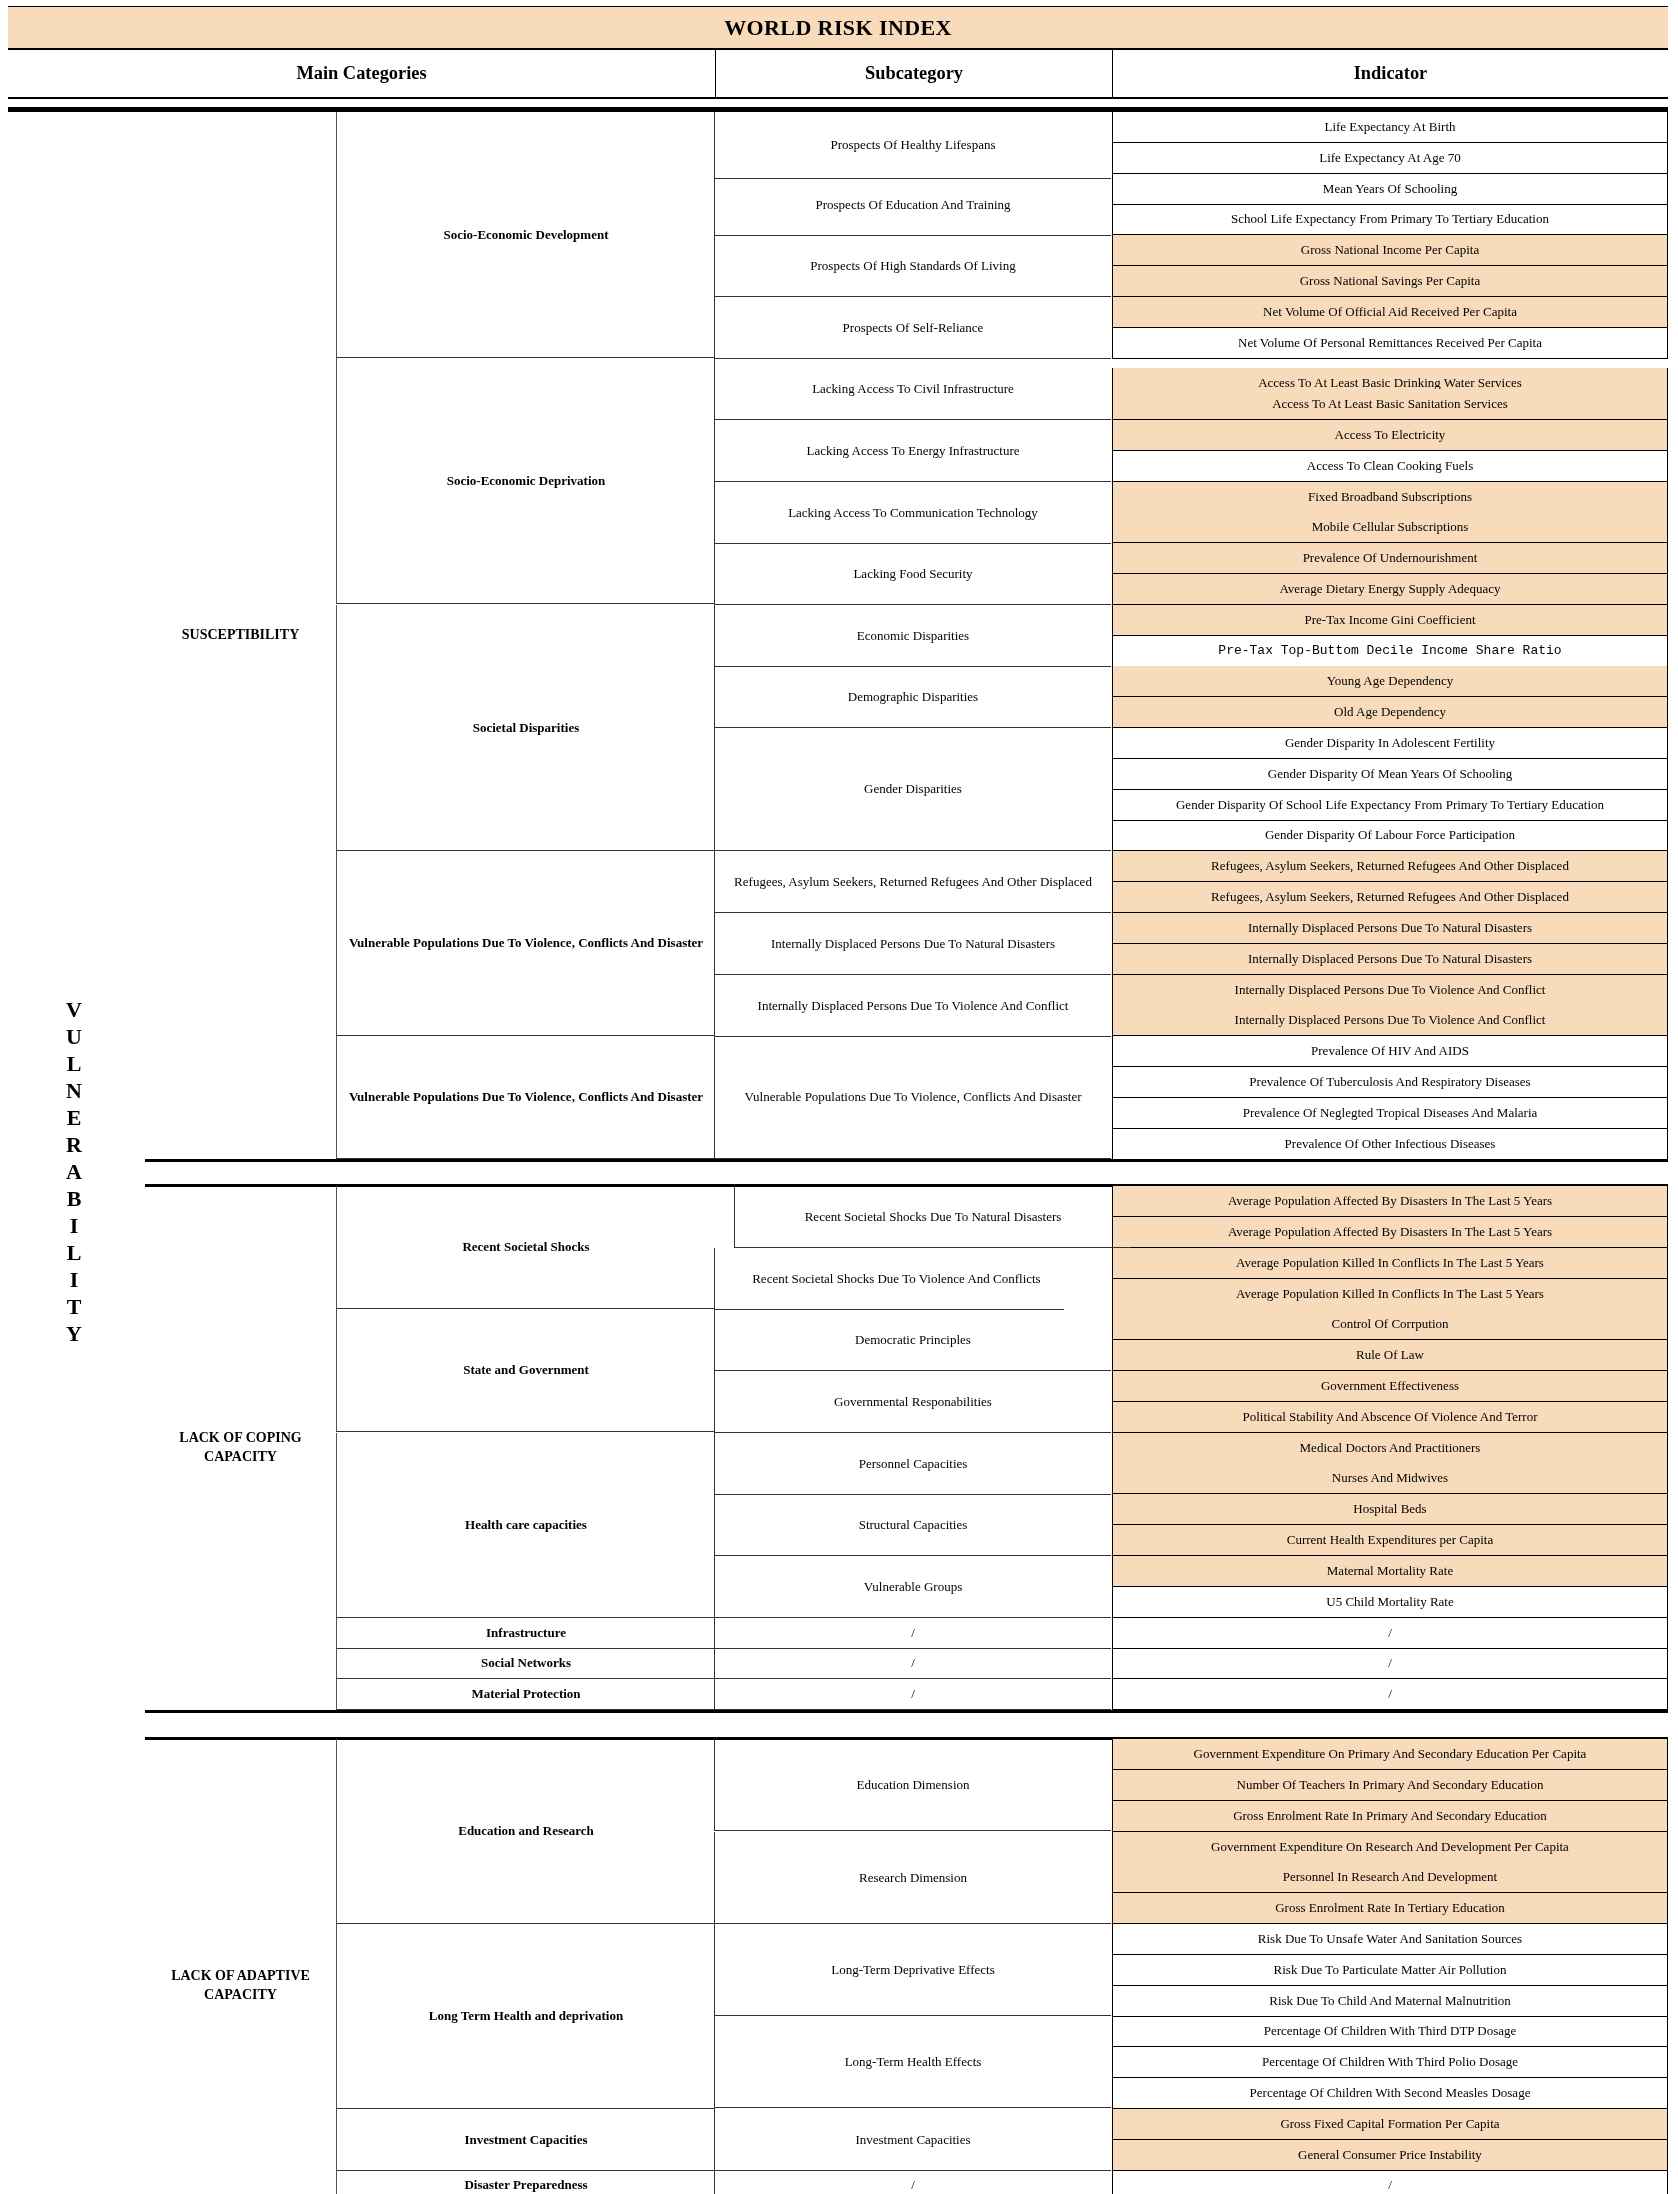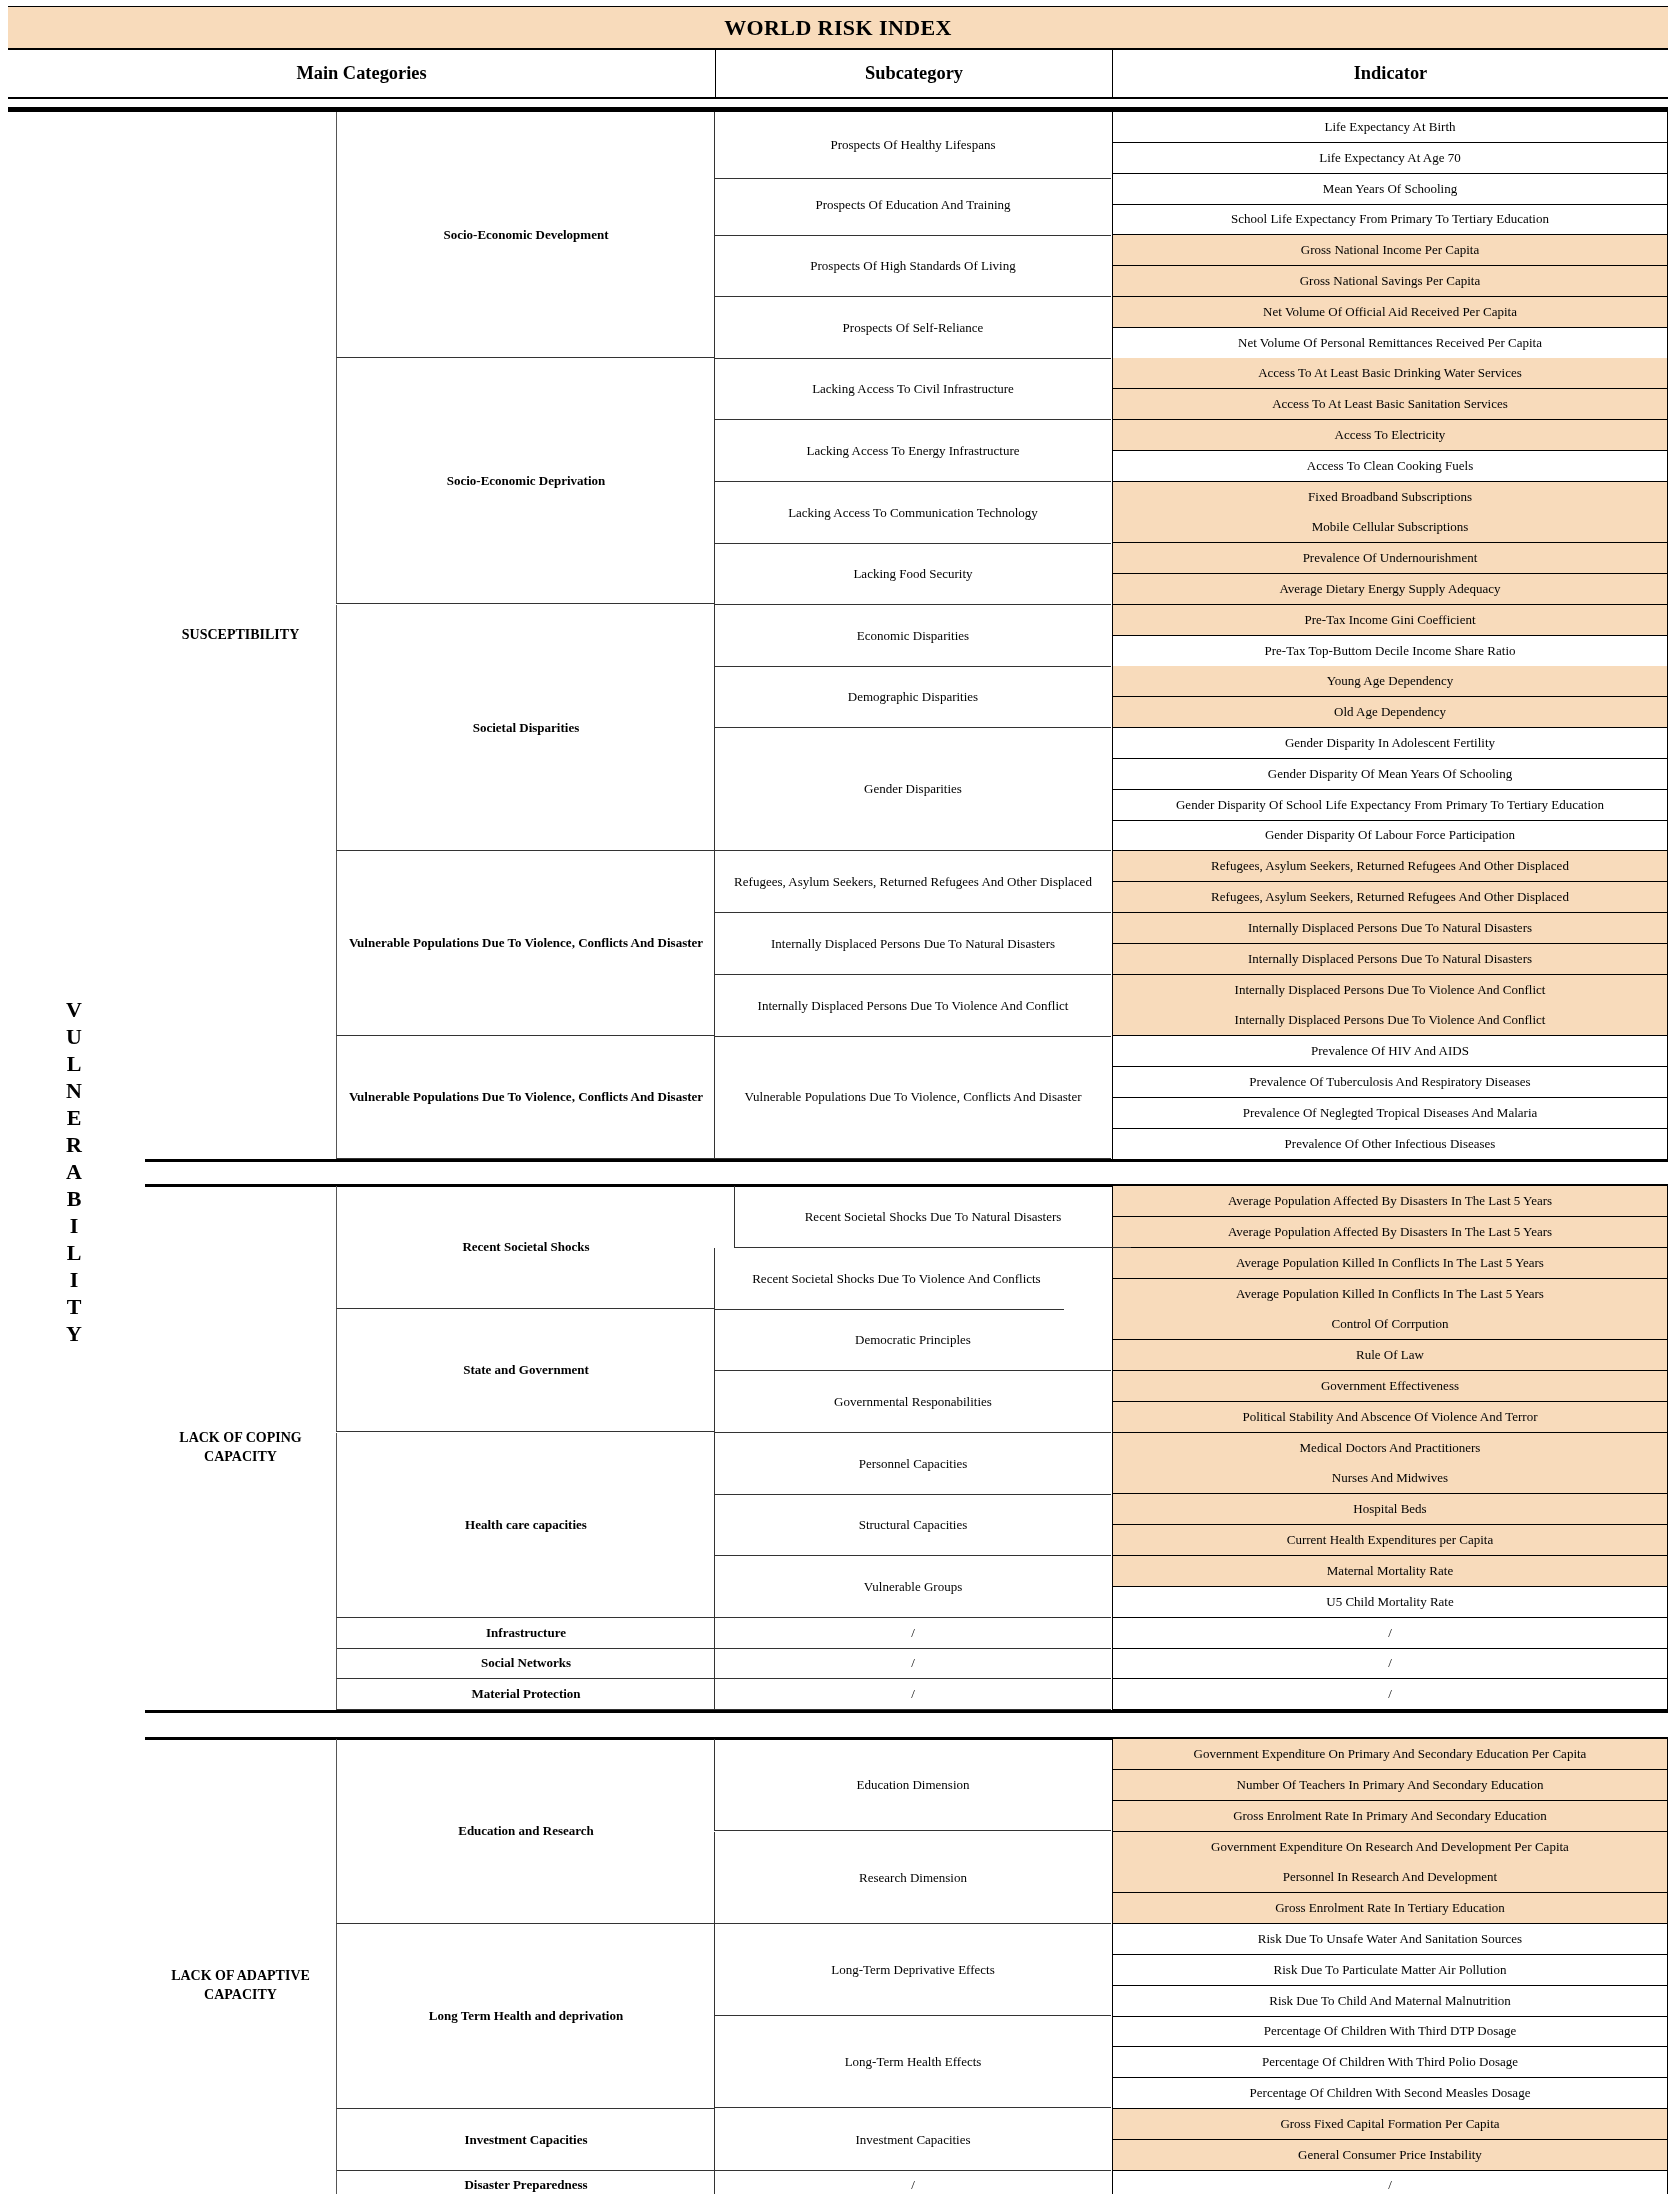--- a/index.html
+++ b/index.html
@@ -64,35 +64,35 @@
     <div class="cell ind" style="left: 1112px; top: 174px; width: 556px; height: 31px;">Mean Years Of Schooling</div>
     <div class="cell ind" style="left: 1112px; top: 204px; width: 556px; height: 31px;">School Life Expectancy From Primary To Tertiary Education</div>
     <div class="cell sub" style="left: 714px; top: 174px; width: 397px; height: 62px;">Prospects Of Education And Training</div>
     <div class="cell ind hl" style="left: 1112px; top: 235px; width: 556px; height: 31px;">Gross National Income Per Capita</div>
     <div class="cell ind hl" style="left: 1112px; top: 266px; width: 556px; height: 31px;">Gross National Savings Per Capita</div>
     <div class="cell sub" style="left: 714px; top: 235px; width: 397px; height: 62px;">Prospects Of High Standards Of Living</div>
     <div class="cell ind hl" style="left: 1112px; top: 297px; width: 556px; height: 31px;">Net Volume Of Official Aid Received Per Capita</div>
     <div class="cell ind" style="left: 1112px; top: 328px; width: 556px; height: 31px;">Net Volume Of Personal Remittances Received Per Capita</div>
     <div class="cell sub" style="left: 714px; top: 297px; width: 397px; height: 62px;">Prospects Of Self-Reliance</div>
     <div class="cell cat" style="left: 336px; top: 112px; width: 379px; height: 246px;">Socio-Economic Development</div>
-    <div class="cell ind hl" style="left: 1112px; top: 358px; width: 556px; height: 31px;">Access To At Least Basic Drinking Water Services</div>
+    <div class="cell ind hl" style="left: 1112px; top: 368px; width: 556px; height: 31px;">Access To At Least Basic Drinking Water Services</div>
     <div class="cell ind hl" style="left: 1112px; top: 389px; width: 556px; height: 31px;">Access To At Least Basic Sanitation Services</div>
     <div class="cell sub" style="left: 714px; top: 358px; width: 397px; height: 62px;">Lacking Access To Civil Infrastructure</div>
     <div class="cell ind hl" style="left: 1112px; top: 420px; width: 556px; height: 31px;">Access To Electricity</div>
     <div class="cell ind" style="left: 1112px; top: 451px; width: 556px; height: 31px;">Access To Clean Cooking Fuels</div>
     <div class="cell sub" style="left: 714px; top: 420px; width: 397px; height: 62px;">Lacking Access To Energy Infrastructure</div>
     <div class="cell ind hl" style="left: 1112px; top: 482px; width: 556px; height: 31px;">Fixed Broadband Subscriptions</div>
     <div class="cell ind hl" style="left: 1112px; top: 512px; width: 556px; height: 31px;">Mobile Cellular Subscriptions</div>
     <div class="cell sub" style="left: 714px; top: 482px; width: 397px; height: 62px;">Lacking Access To Communication Technology</div>
     <div class="cell ind hl" style="left: 1112px; top: 543px; width: 556px; height: 31px;">Prevalence Of Undernourishment</div>
     <div class="cell ind hl" style="left: 1112px; top: 574px; width: 556px; height: 31px;">Average Dietary Energy Supply Adequacy</div>
     <div class="cell sub" style="left: 714px; top: 543px; width: 397px; height: 62px;">Lacking Food Security</div>
     <div class="cell cat" style="left: 336px; top: 358px; width: 379px; height: 246px;">Socio-Economic Deprivation</div>
     <div class="cell ind hl" style="left: 1112px; top: 605px; width: 556px; height: 31px;">Pre-Tax Income Gini Coefficient</div>
-    <div class="cell ind" style="left: 1112px; top: 636px; width: 556px; height: 31px;">Pre-Tax Top-Buttom Decile Income Share Ratio</div>
+    <div class="cell ind" style="left: 1112px; top: 636px; width: 556px; height: 31px; font-family: Liberation Mono, monospace;">Pre-Tax Top-Buttom Decile Income Share Ratio</div>
     <div class="cell sub" style="left: 714px; top: 605px; width: 397px; height: 62px;">Economic Disparities</div>
     <div class="cell ind hl" style="left: 1112px; top: 666px; width: 556px; height: 31px;">Young Age Dependency</div>
     <div class="cell ind hl" style="left: 1112px; top: 697px; width: 556px; height: 31px;">Old Age Dependency</div>
     <div class="cell sub" style="left: 714px; top: 666px; width: 397px; height: 62px;">Demographic Disparities</div>
     <div class="cell ind" style="left: 1112px; top: 728px; width: 556px; height: 31px;">Gender Disparity In Adolescent Fertility</div>
     <div class="cell ind" style="left: 1112px; top: 759px; width: 556px; height: 31px;">Gender Disparity Of Mean Years Of Schooling</div>
     <div class="cell ind" style="left: 1112px; top: 790px; width: 556px; height: 31px;">Gender Disparity Of School Life Expectancy From Primary To Tertiary Education</div>
     <div class="cell ind" style="left: 1112px; top: 820px; width: 556px; height: 31px;">Gender Disparity Of Labour Force Participation</div>
     <div class="cell sub" style="left: 714px; top: 728px; width: 397px; height: 123px;">Gender Disparities</div>
     <div class="cell cat" style="left: 336px; top: 605px; width: 379px; height: 246px;">Societal Disparities</div>

